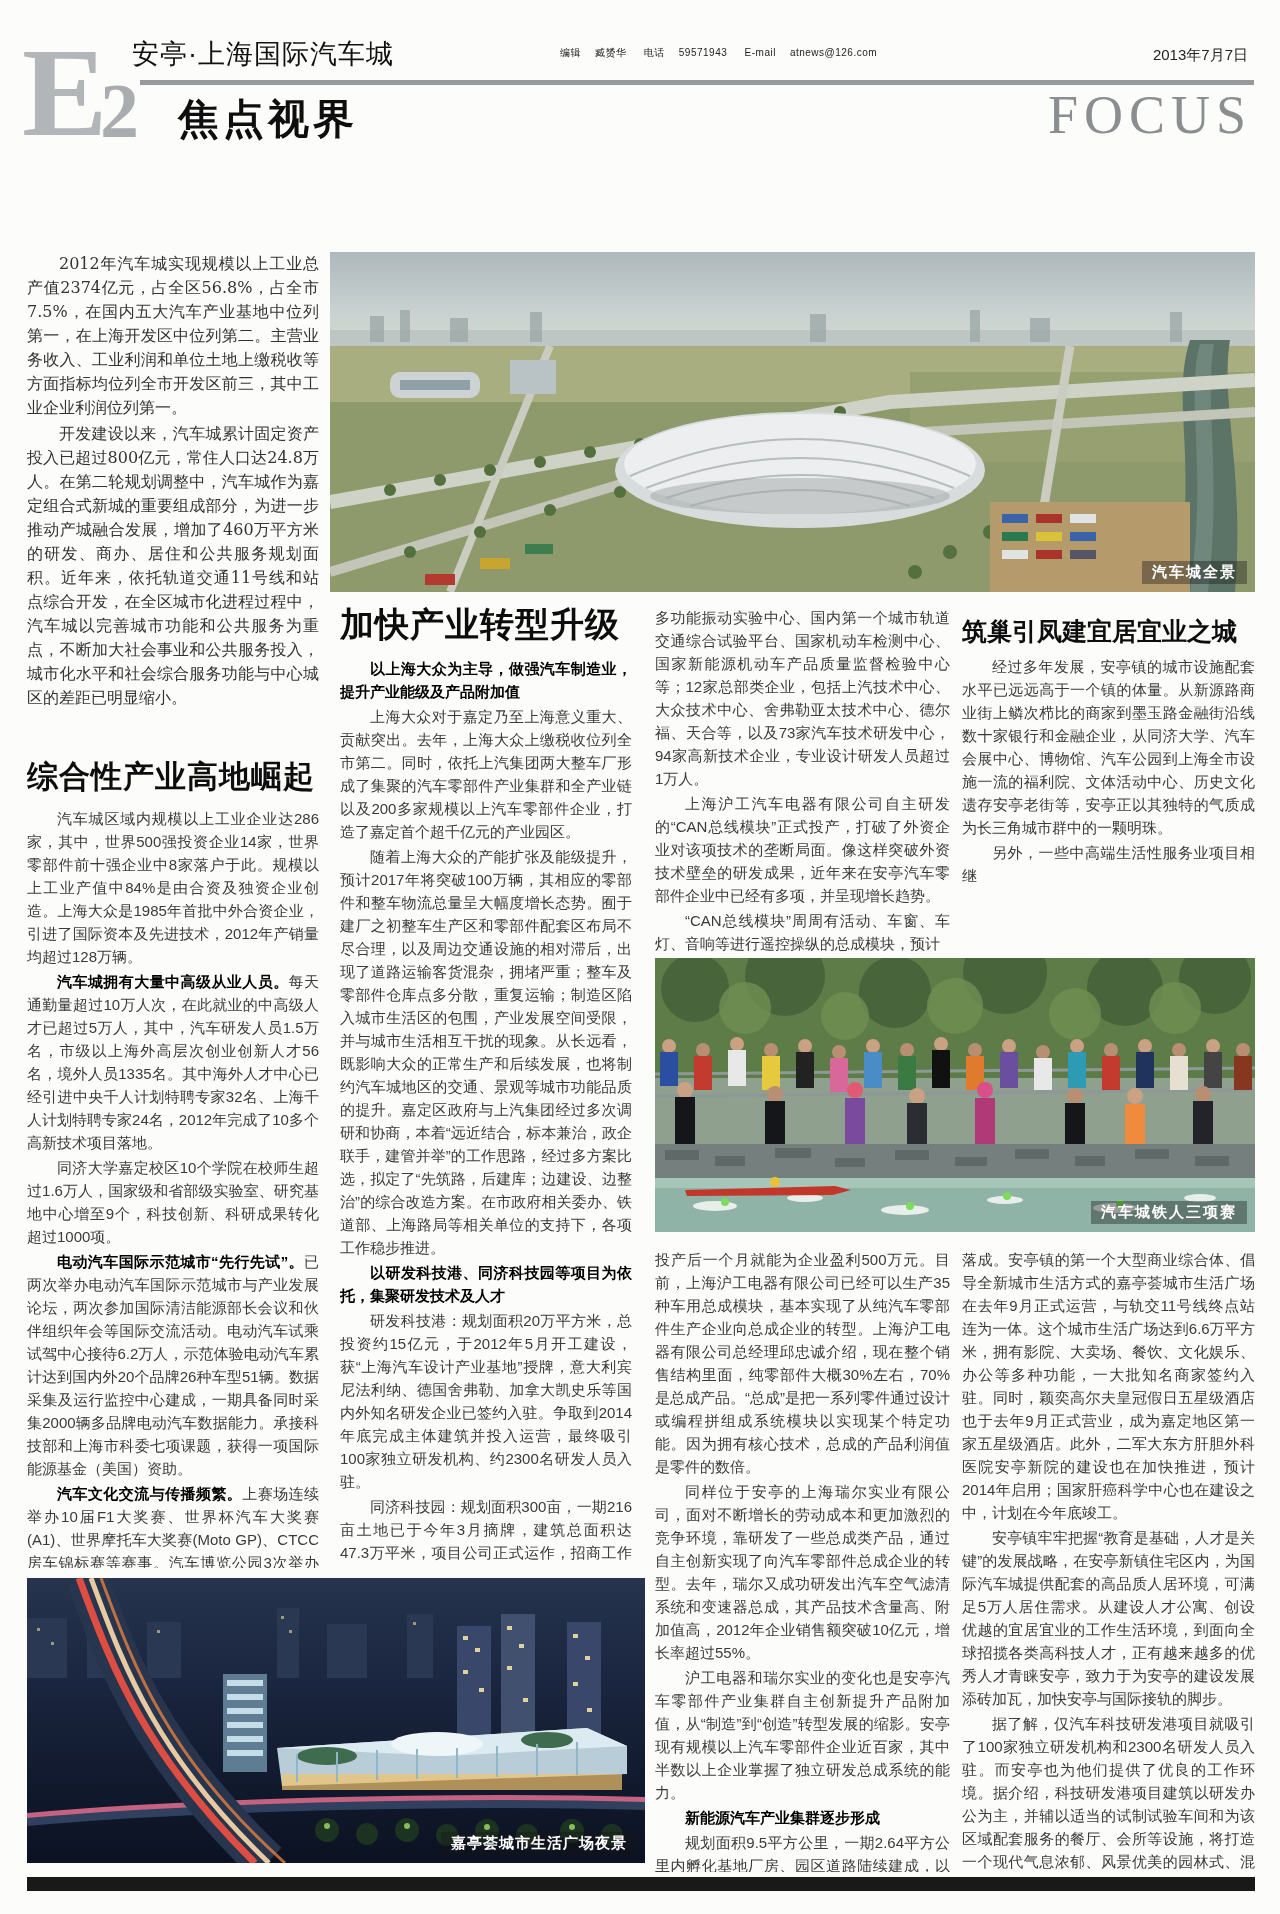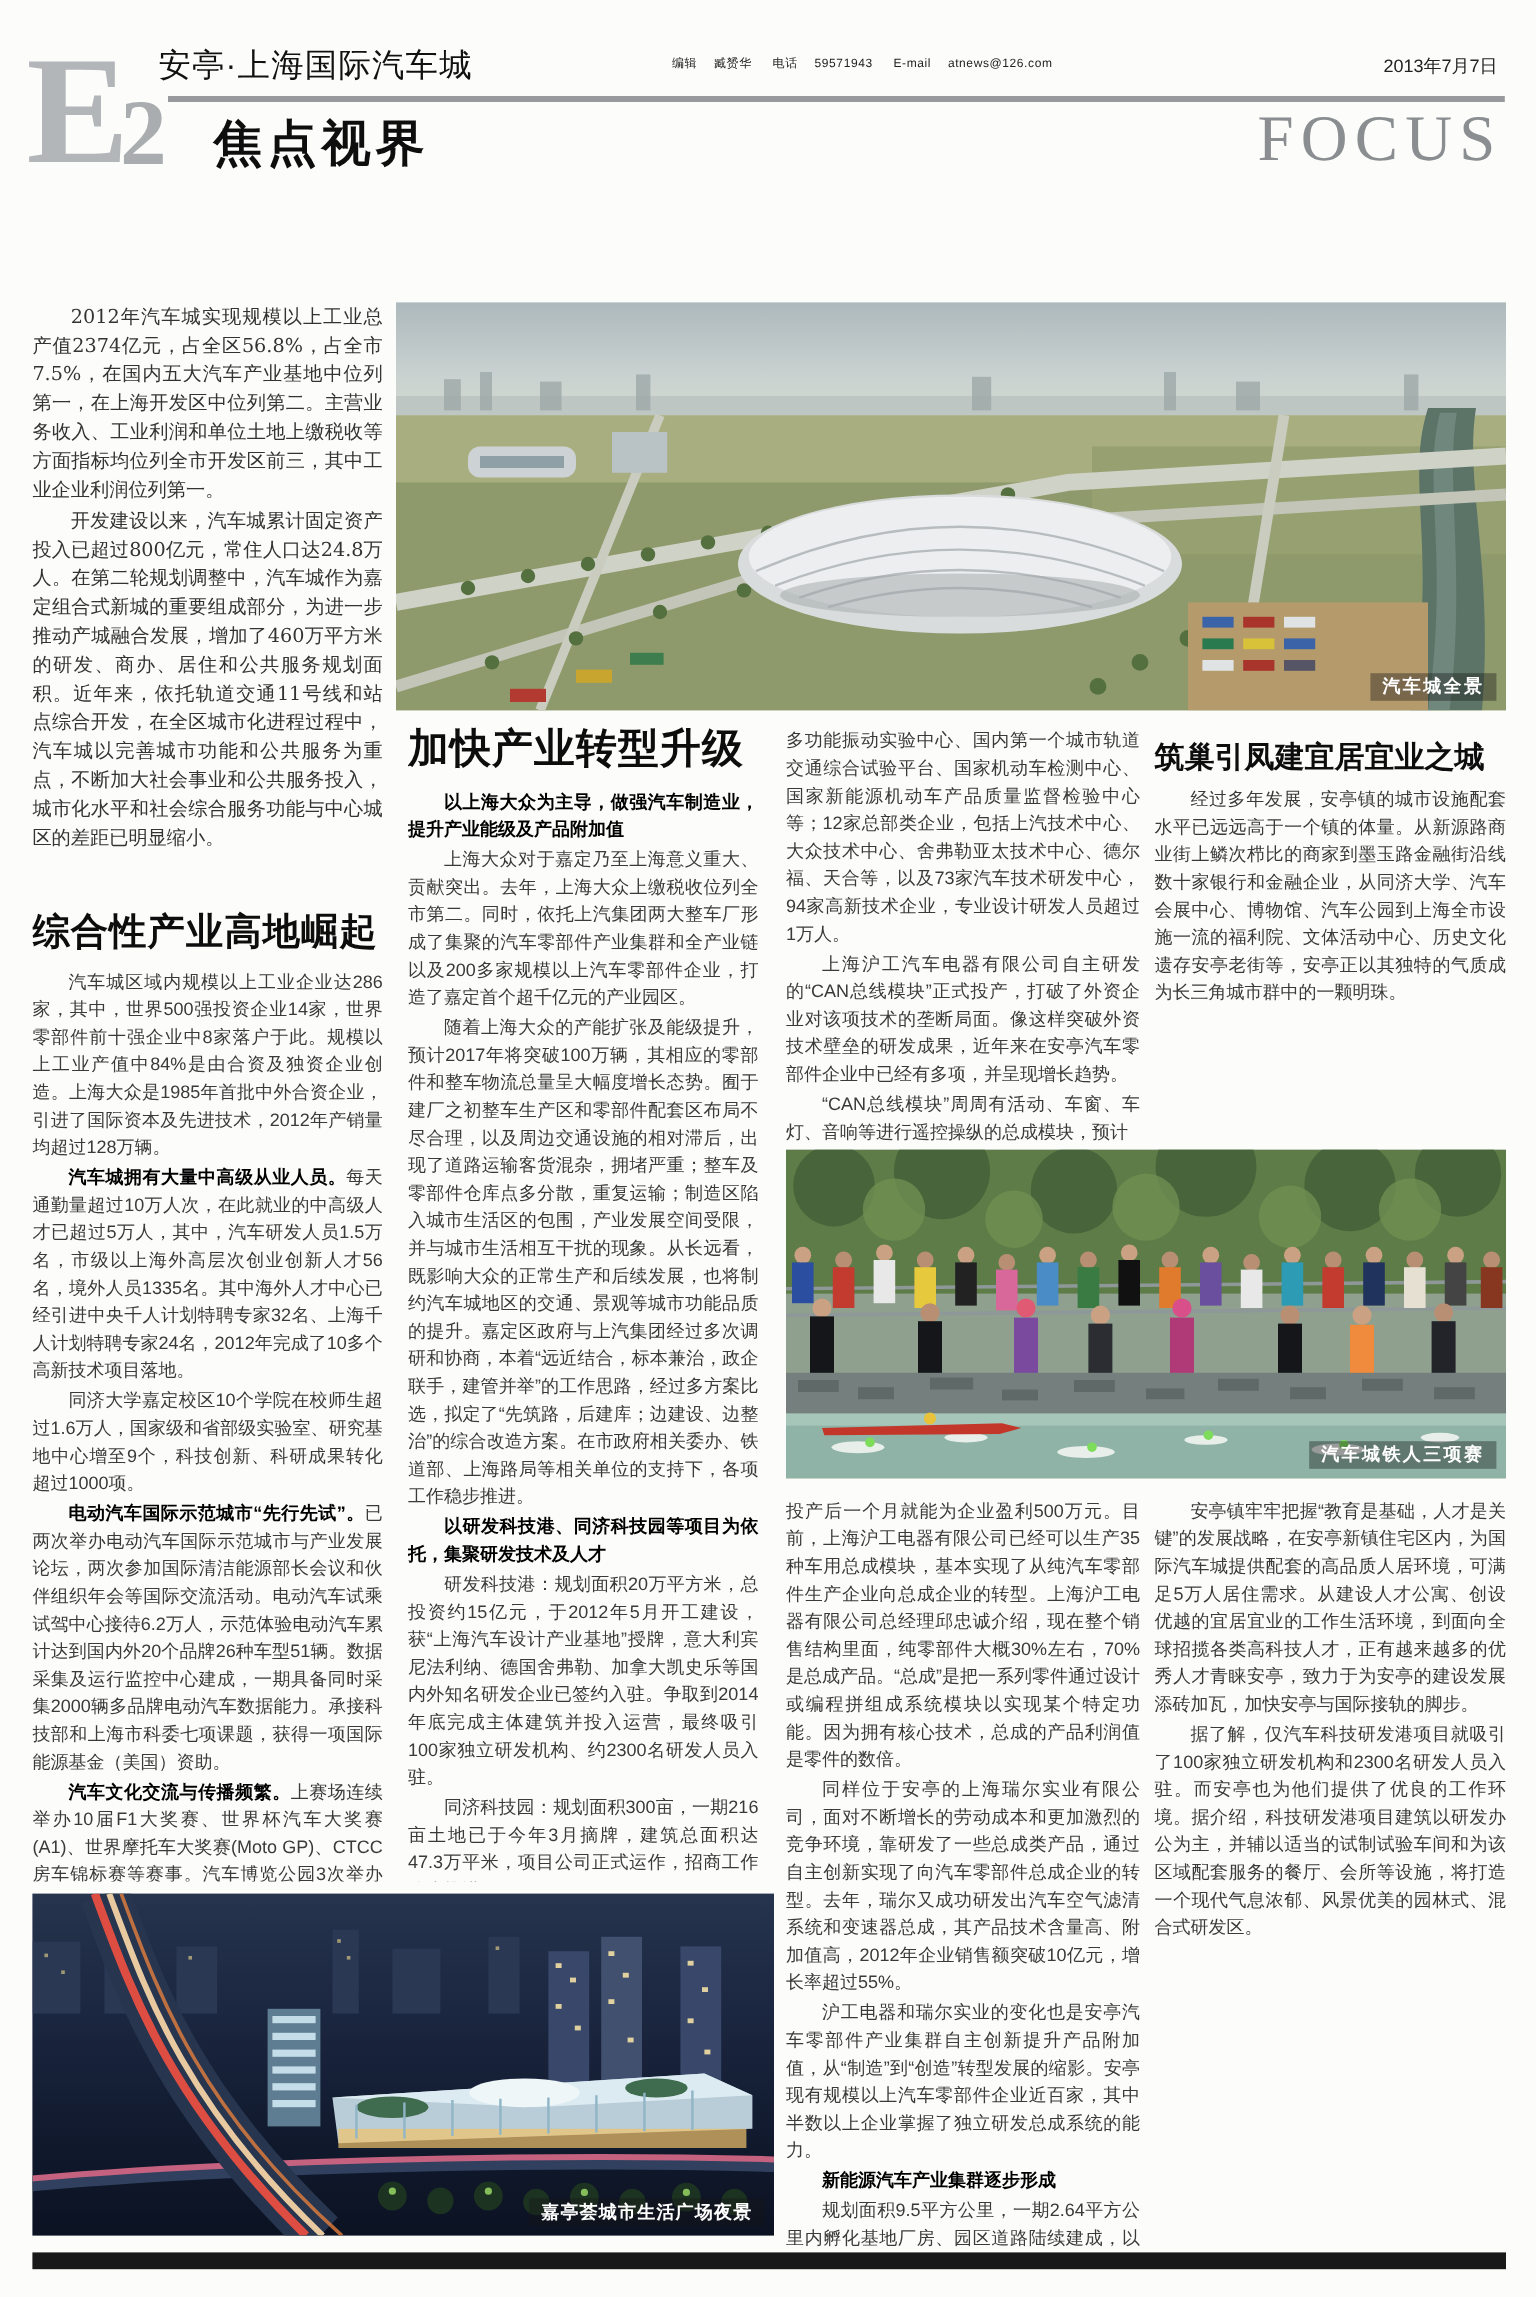--- a/index.html
+++ b/index.html
@@ -172,20 +172,21 @@
 
   <div class="col" style="left:655px;top:606px;width:295px;height:348px;">
     <p class="cont"><span>多功能振动实验中心、国内第一个城市轨道交通综合试验平台、国家机动车检测中心、国家新能源机动车产品质量监督检验中心等；12家总部类企业，包括上汽技术中心、大众技术中心、舍弗勒亚太技术中心、德尔福、天合等，以及73家汽车技术研发中心，94家高新技术企业，专业设计研发人员超过1万人。</span></p>
     <p><span>上海沪工汽车电器有限公司自主研发的“CAN总线模块”正式投产，打破了外资企业对该项技术的垄断局面。像这样突破外资技术壁垒的研发成果，近年来在安亭汽车零部件企业中已经有多项，并呈现增长趋势。</span></p>
     <p><span>“CAN总线模块”周周有活动、车窗、车灯、音响等进行遥控操纵的总成模块，预计</span></p>
   </div>
 
   <div class="col" style="left:962px;top:606px;width:293px;height:348px;">
     <h2 class="h-col4">筑巢引凤建宜居宜业之城</h2>
     <p><span>经过多年发展，安亭镇的城市设施配套水平已远远高于一个镇的体量。从新源路商业街上鳞次栉比的商家到墨玉路金融街沿线数十家银行和金融企业，从同济大学、汽车会展中心、博物馆、汽车公园到上海全市设施一流的福利院、文体活动中心、历史文化遗存安亭老街等，安亭正以其独特的气质成为长三角城市群中的一颗明珠。</span></p>
+    <p><span>另外，一些中高端生活性服务业项目相继</span></p>
   </div>
 
   <div id="triathlon" class="photo">
     <svg width="600" height="274" viewBox="0 0 600 274">
 
       <rect x="0" y="0" width="600" height="120" fill="#5d7c47"></rect>
       <g fill="#47643a">
           <circle cx="40" cy="30" r="34"></circle>
           <circle cx="130" cy="18" r="40"></circle>
           <circle cx="240" cy="34" r="36"></circle>
@@ -353,20 +354,21 @@
 
   <div class="col" style="left:655px;top:1248px;width:295px;height:624px;">
     <p class="cont"><span>投产后一个月就能为企业盈利500万元。目前，上海沪工电器有限公司已经可以生产35种车用总成模块，基本实现了从纯汽车零部件生产企业向总成企业的转型。上海沪工电器有限公司总经理邱忠诚介绍，现在整个销售结构里面，纯零部件大概30%左右，70%是总成产品。“总成”是把一系列零件通过设计或编程拼组成系统模块以实现某个特定功能。因为拥有核心技术，总成的产品利润值是零件的数倍。</span></p>
     <p><span>同样位于安亭的上海瑞尔实业有限公司，面对不断增长的劳动成本和更加激烈的竞争环境，靠研发了一些总成类产品，通过自主创新实现了向汽车零部件总成企业的转型。去年，瑞尔又成功研发出汽车空气滤清系统和变速器总成，其产品技术含量高、附加值高，2012年企业销售额突破10亿元，增长率超过55%。</span></p>
     <p><span>沪工电器和瑞尔实业的变化也是安亭汽车零部件产业集群自主创新提升产品附加值，从“制造”到“创造”转型发展的缩影。安亭现有规模以上汽车零部件企业近百家，其中半数以上企业掌握了独立研发总成系统的能力。</span></p>
     <p><b class="lead">新能源汽车产业集群逐步形成</b></p>
     <p><span>规划面积9.5平方公里，一期2.64平方公里内孵化基地厂房、园区道路陆续建成，以电池、电机、电控为主线，吸引了电驱动、</span></p>
   </div>
 
   <div class="col" style="left:962px;top:1248px;width:293px;height:624px;">
+    <p class="cont"><span>落成。安亭镇的第一个大型商业综合体、倡导全新城市生活方式的嘉亭荟城市生活广场在去年9月正式运营，与轨交11号线终点站连为一体。这个城市生活广场达到6.6万平方米，拥有影院、大卖场、餐饮、文化娱乐、办公等多种功能，一大批知名商家签约入驻。同时，颖奕高尔夫皇冠假日五星级酒店也于去年9月正式营业，成为嘉定地区第一家五星级酒店。此外，二军大东方肝胆外科医院安亭新院的建设也在加快推进，预计2014年启用；国家肝癌科学中心也在建设之中，计划在今年底竣工。</span></p>
     <p><span>安亭镇牢牢把握“教育是基础，人才是关键”的发展战略，在安亭新镇住宅区内，为国际汽车城提供配套的高品质人居环境，可满足5万人居住需求。从建设人才公寓、创设优越的宜居宜业的工作生活环境，到面向全球招揽各类高科技人才，正有越来越多的优秀人才青睐安亭，致力于为安亭的建设发展添砖加瓦，加快安亭与国际接轨的脚步。</span></p>
     <p><span>据了解，仅汽车科技研发港项目就吸引了100家独立研发机构和2300名研发人员入驻。而安亭也为他们提供了优良的工作环境。据介绍，科技研发港项目建筑以研发办公为主，并辅以适当的试制试验车间和为该区域配套服务的餐厅、会所等设施，将打造一个现代气息浓郁、风景优美的园林式、混合式研发区。</span></p>
   </div>
 
   <div id="night" class="photo">
     <svg width="618" height="285" viewBox="0 0 618 285">
 
       <g fill="#2a3854">
         <rect x="0" y="40" width="40" height="60"></rect>
           <rect x="60" y="28" width="26" height="72"></rect>

